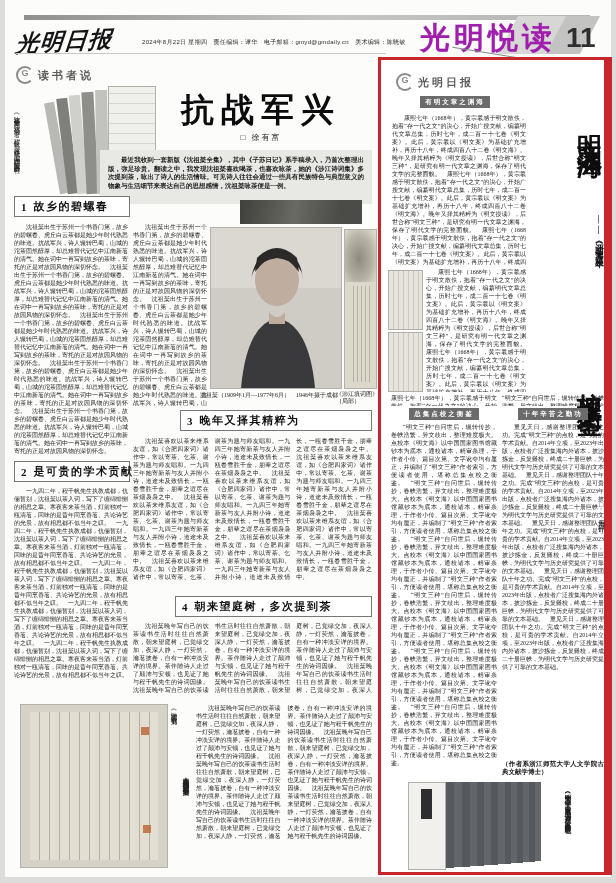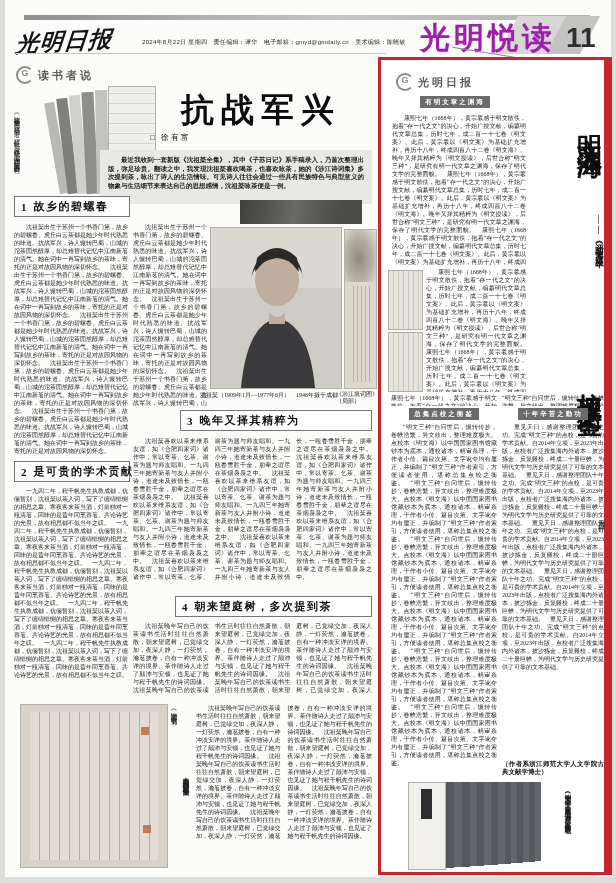--- a/index.html
+++ b/index.html
@@ -20,21 +20,21 @@
   .para{transform:skewX(-28deg);}
   .hairline{background:#c9c9c7;}
   
   .badge{display:flex;align-items:center;gap:4px;}
   .gicon{width:14px;height:14px;border:2px solid #8a8a88;border-radius:50%;color:#8a8a88;
          font:bold 9px/11px "Liberation Sans",sans-serif;text-align:center;
          border-right-color:transparent;}
   .badgelbl{font-size:11px;font-weight:bold;color:#5d5d5b;letter-spacing:3px;white-space:nowrap;}
   
   .headline{font-size:33px;font-weight:bold;color:#0c0c0c;letter-spacing:7px;text-align:center;white-space:nowrap;}
-  .byline{font-size:8px;color:#222;text-align:left;letter-spacing:2px;}
+  .byline{font-size:8px;color:#222;text-align:center;letter-spacing:2px;}
   .introbox{background:#e8e8e5;padding:6px 8px;font-size:6.5px;line-height:8.5px;font-weight:bold;
             color:#1c1c1c;text-align:justify;overflow:hidden;}
   
   .secbox{border:1px solid #777;display:flex;align-items:center;gap:7px;padding:2px 6px;background:#fff;}
   .secno{font-size:11px;font-weight:bold;color:#111;}
   .sectitle{font-size:11px;font-weight:bold;color:#111;letter-spacing:1.5px;white-space:nowrap;}
   
   .bt{font-size:6px;line-height:8px;color:#1d1d1d;text-align:justify;overflow:hidden;text-indent:2em;}
   .cols3{column-count:3;column-gap:6px;}
   .cols2{column-count:2;column-gap:7px;}

